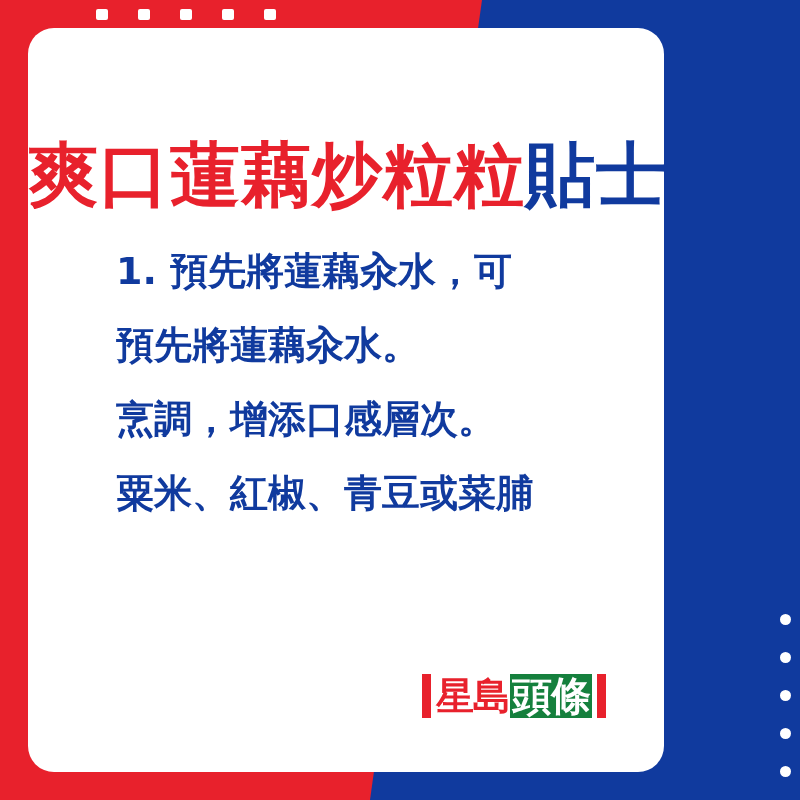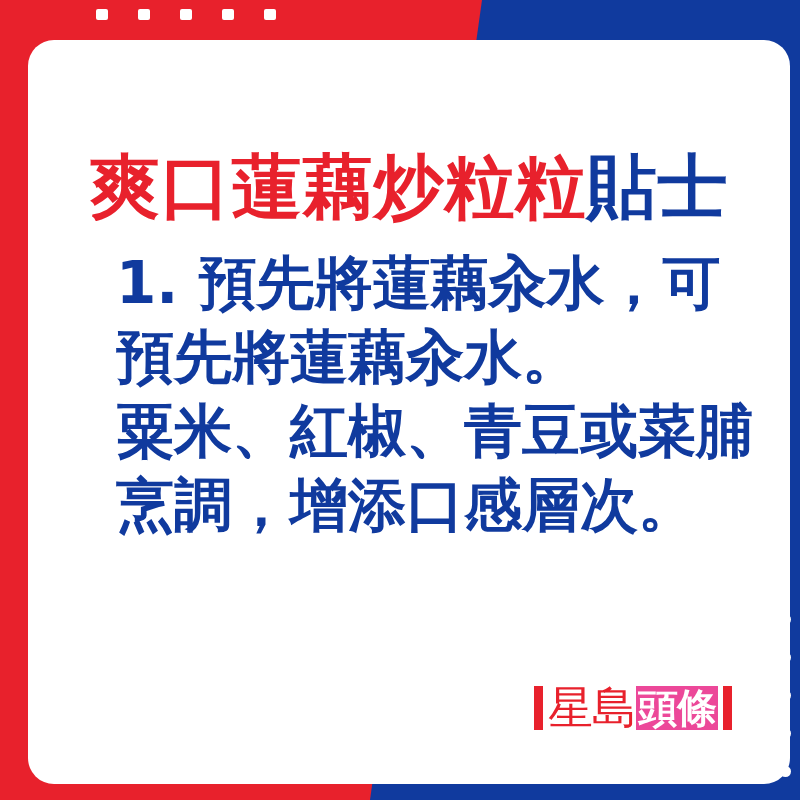--- a/index.html
+++ b/index.html
@@ -30,22 +30,22 @@
     width: 430px;
     height: 800px;
     background: #103a9e;
     clip-path: polygon(100% 0, 100% 100%, 0 100%, 112px 0);
   }
 
   
   .card {
     position: absolute;
     left: 28px;
-    top: 40px;
-    width: 762px;
+    top: 28px;
+    width: 636px;
     height: 744px;
     background: #ffffff;
     border-radius: 26px;
   }
 
   
   .dots-top {
     position: absolute;
     top: 9px;
     left: 96px;
@@ -96,21 +96,21 @@
     color: #103a9e;
   }
 
   
   .body-text {
     position: absolute;
     left: 88px;
     top: 206px;
     width: 640px;
     color: #103a9e;
-    font-size: 58px;
+    font-size: 38px;
     line-height: 74px;
     font-weight: bold;
     font-family: "DejaVu Sans", "Liberation Sans", sans-serif;
     letter-spacing: 0px;
   }
   .body-text .line {
     white-space: nowrap;
   }
 
   
@@ -128,28 +128,28 @@
     background: #e8212c;
   }
   .logo .bracket.left {
     margin-right: 5px;
   }
   .logo .bracket.right {
     margin-left: 5px;
   }
   .logo .logo-red {
     color: #e8212c;
-    font-size: 45px;
-    font-weight: normal;
+    font-size: 38px;
+    font-weight: bold;
     line-height: 44px;
     font-family: "DejaVu Sans", "Liberation Sans", sans-serif;
     letter-spacing: -1px;
   }
   .logo .logo-box {
-    background: #ec4899;
+    background: #15803d;
     color: #ffffff;
     font-size: 40px;
     font-weight: bold;
     line-height: 44px;
     padding: 0 2px;
     font-family: "DejaVu Sans", "Liberation Sans", sans-serif;
     letter-spacing: -1px;
   }
 </style>
 </head>
@@ -175,22 +175,22 @@
     <span class="dot"></span>
   </div>
 
   <div class="card">
 
     <h1 class="title"><span class="seg-red">爽口蓮藕炒粒粒</span><span class="seg-blue">貼士</span></h1>
 
     <div class="body-text">
       <div class="line">1. 預先將蓮藕汆水，可</div>
       <div class="line">預先將蓮藕汆水。</div>
+      <div class="line">烹調，增添口感層次。</div>
       <div class="line">粟米、紅椒、青豆或菜脯</div>
-      <div class="line">烹調，增添口感層次。</div>
     </div>
 
     <div class="logo">
       <span class="bracket left"></span>
       <span class="logo-red">星島</span>
       <span class="logo-box">頭條</span>
       <span class="bracket right"></span>
     </div>
 
   </div>

